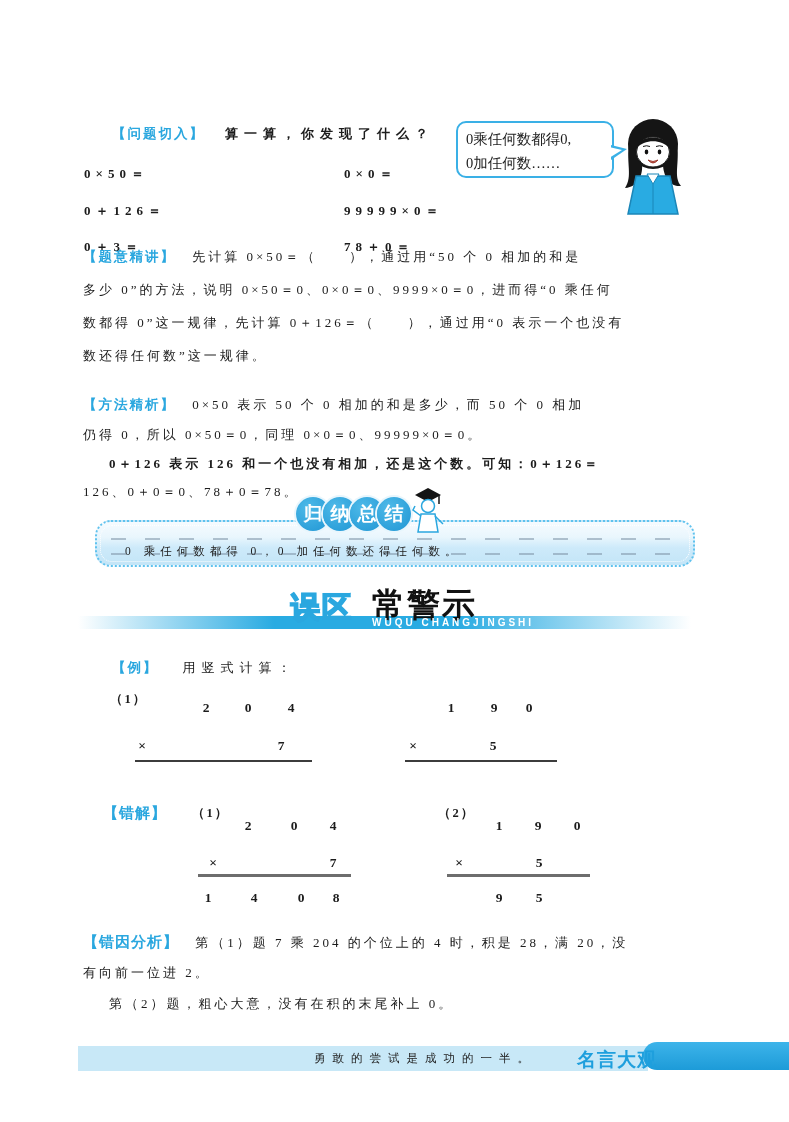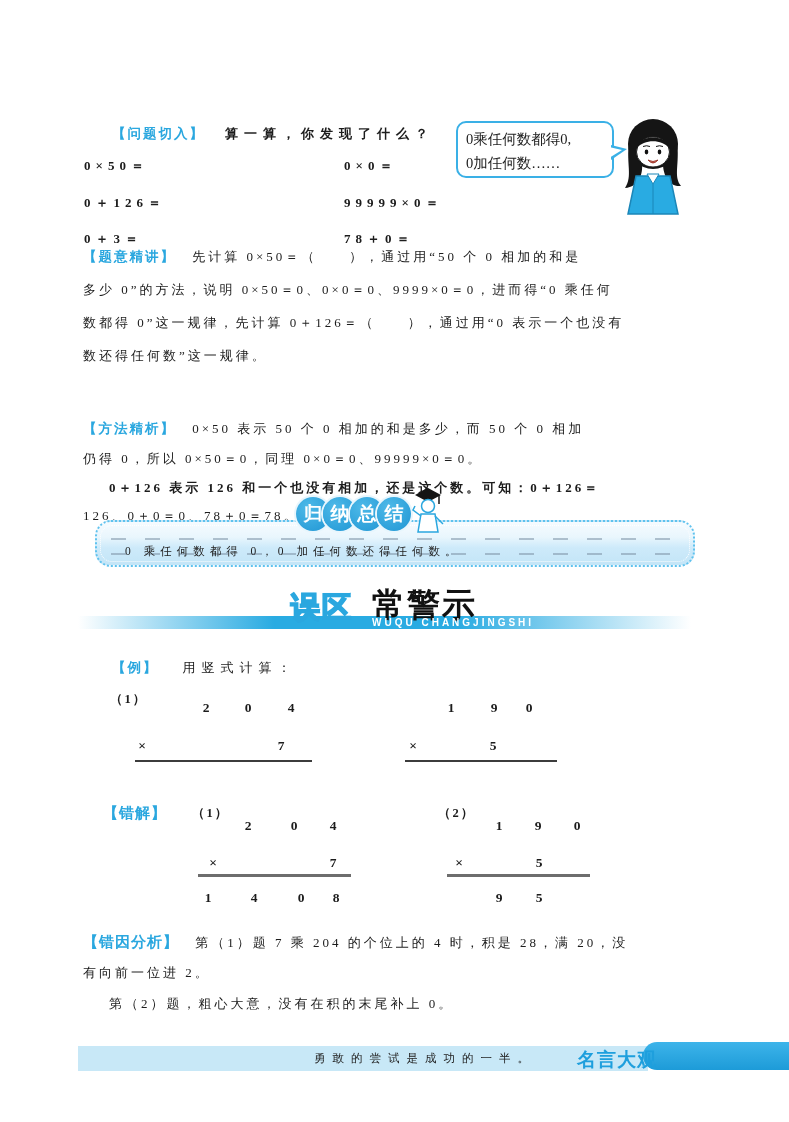--- a/index.html
+++ b/index.html
@@ -12,21 +12,21 @@
   .seclabel{
     color:#2aa7df;font-family:"Liberation Sans","DejaVu Sans",sans-serif;
     font-weight:bold;font-size:13.5px;letter-spacing:2px;white-space:nowrap;
   }
   .seclabel.big{font-size:15px;letter-spacing:1px;}
   .bodytxt{font-size:13px;letter-spacing:3px;white-space:nowrap;}
   .pline{height:33px;line-height:33px;font-size:13px;letter-spacing:3px;white-space:nowrap;}
   .pline .seclabel{margin-right:10px;}
   .indent{text-indent:2em;}
   
-  .eq{font-size:13px;font-weight:600;letter-spacing:5px;white-space:nowrap;}
+  .eq{font-size:13px;font-weight:600;letter-spacing:5px;white-space:nowrap;margin-top:8px;}
   
   .bubble{
     position:absolute;left:456px;top:121px;width:158px;height:57px;
     border:2px solid #3ab0e6;border-radius:10px;background:#fff;z-index:2;
     font-size:14.5px;line-height:24px;padding:4px 8px;box-sizing:border-box;white-space:nowrap;
   }
   .bubble:before{
     content:"";position:absolute;right:-15px;top:22px;width:0;height:0;
     border-left:16px solid #3ab0e6;border-top:4px solid transparent;border-bottom:11px solid transparent;
   }
@@ -135,21 +135,21 @@
     <div class="pline">
       <span class="seclabel">【题意精讲】</span>
       <span>先计算 0×50＝（　　），通过用“50 个 0 相加的和是</span>
     </div>
     <div class="pline">多少 0”的方法，说明 0×50＝0、0×0＝0、9999×0＝0，进而得“0 乘任何</div>
     <div class="pline">数都得 0”这一规律，先计算 0＋126＝（　　），通过用“0 表示一个也没有</div>
     <div class="pline">数还得任何数”这一规律。</div>
   </div>
 
   <div class="abs" style="left:83px;top:390px;width:632px;">
-    <div class="pline" style="height:30px;line-height:30px;margin-top:24px;">
+    <div class="pline" style="height:30px;line-height:30px;">
       <span class="seclabel">【方法精析】</span>
       <span>0×50 表示 50 个 0 相加的和是多少，而 50 个 0 相加</span>
     </div>
     <div class="pline" style="height:30px;line-height:30px;">仍得 0，所以 0×50＝0，同理 0×0＝0、99999×0＝0。</div>
     <div class="pline indent" style="height:28px;line-height:28px;font-weight:bold;">0＋126 表示 126 和一个也没有相加，还是这个数。可知：0＋126＝</div>
     <div class="pline" style="height:28px;line-height:28px;">126、0＋0＝0、78＋0＝78。</div>
   </div>
 
   <div class="banner">
     <div class="banner-inner"></div>

